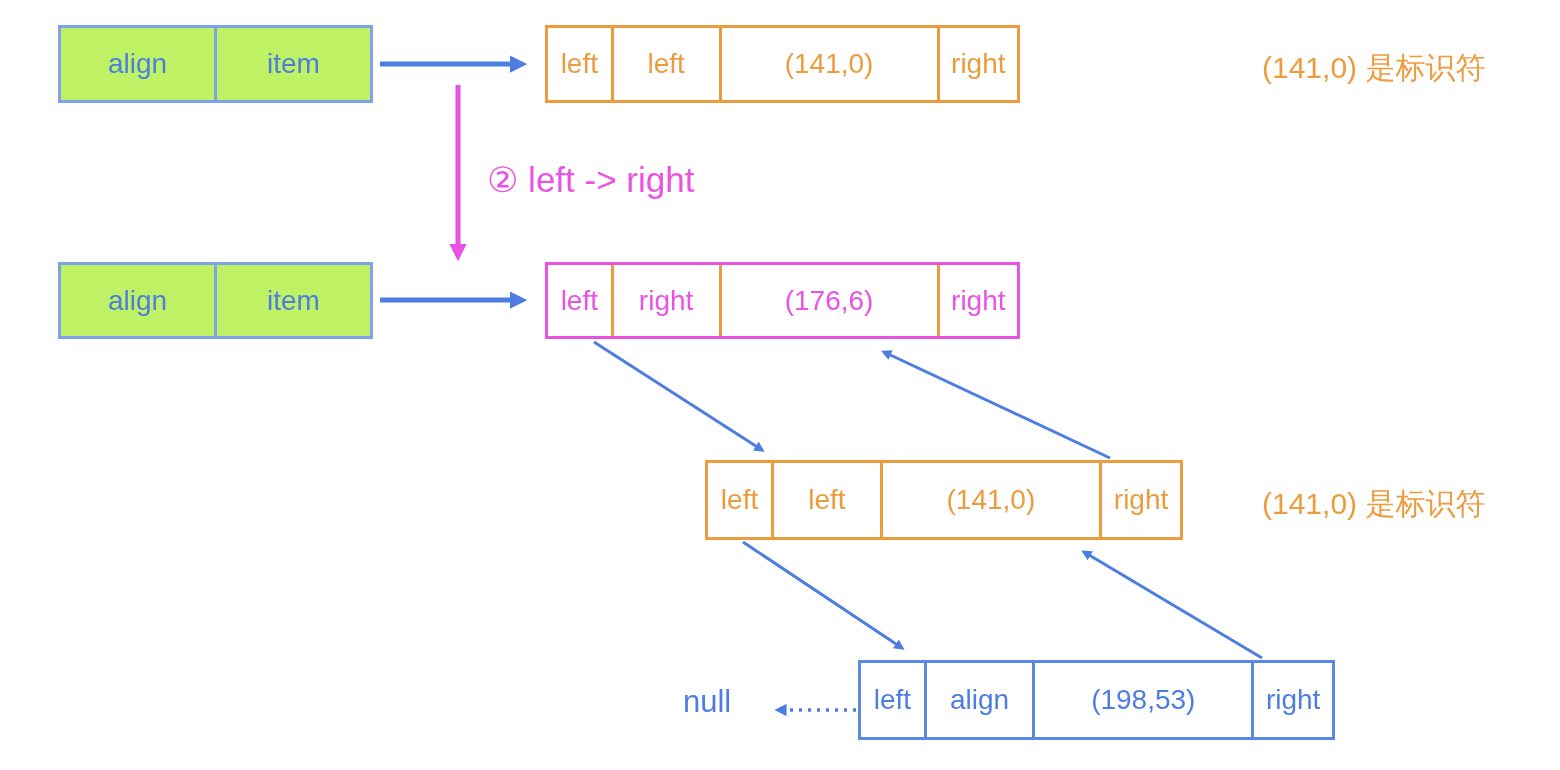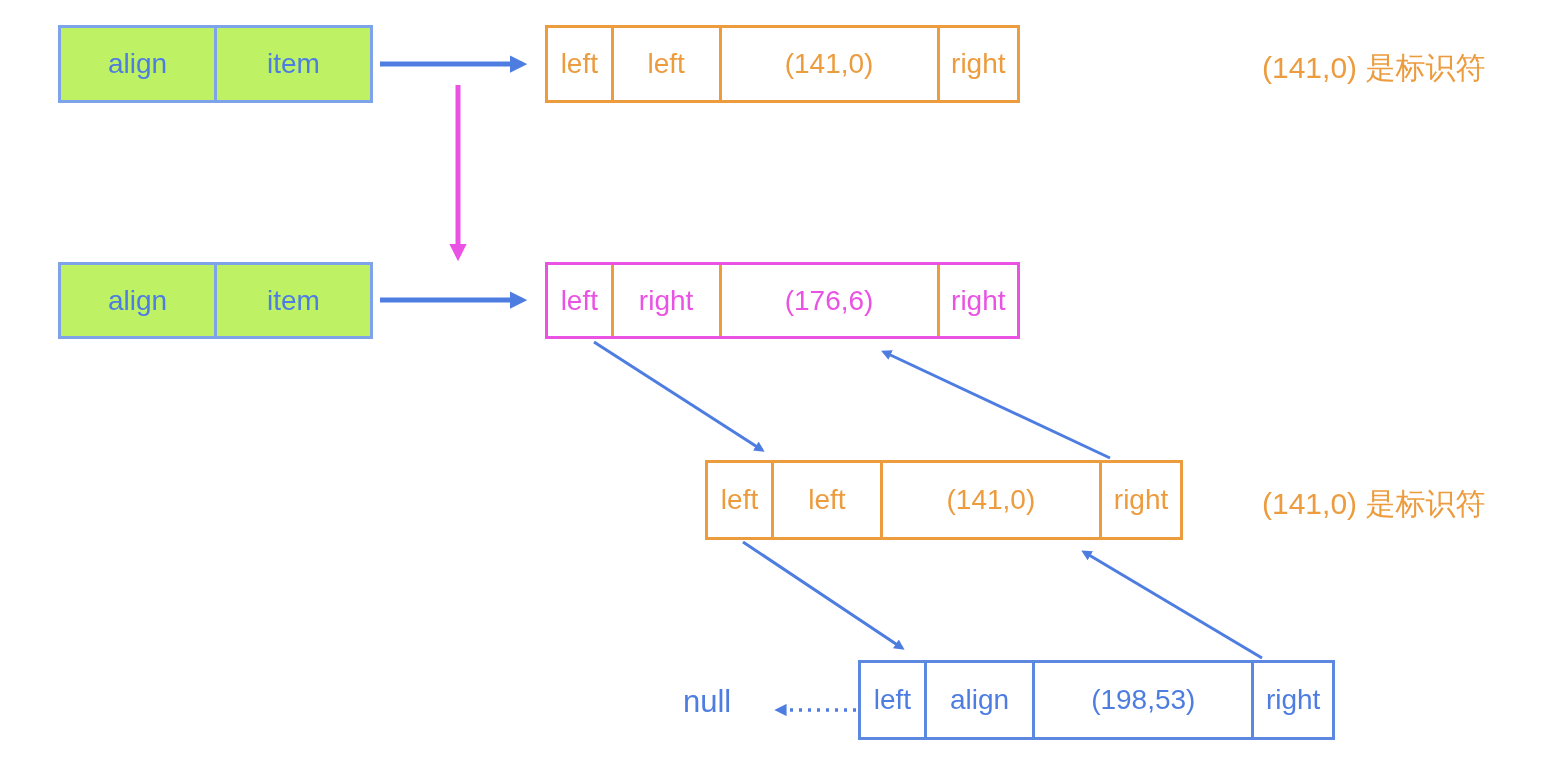--- a/index.html
+++ b/index.html
@@ -69,20 +69,21 @@
 
   <div class="node orange abs" style="left:545px;top:25px;width:475px;height:78px;">
     <div class="cell c1">left</div>
     <div class="cell c2">left</div>
     <div class="cell c3">(141,0)</div>
     <div class="cell c4">right</div>
   </div>
 
   <div class="side-label orange abs" style="left:1262px;top:48px;">(141,0) 是标识符</div>
 
+  <div class="step-label abs" style="left:487px;top:160px;">② left -&gt; right</div>
 
   <div class="pbox abs" style="left:58px;top:262px;width:315px;height:77px;">
     <div class="cell">align</div>
     <div class="cell">item</div>
   </div>
 
   <div class="node magenta abs" style="left:545px;top:262px;width:475px;height:77px;">
     <div class="cell c1">left</div>
     <div class="cell c2">right</div>
     <div class="cell c3">(176,6)</div>

